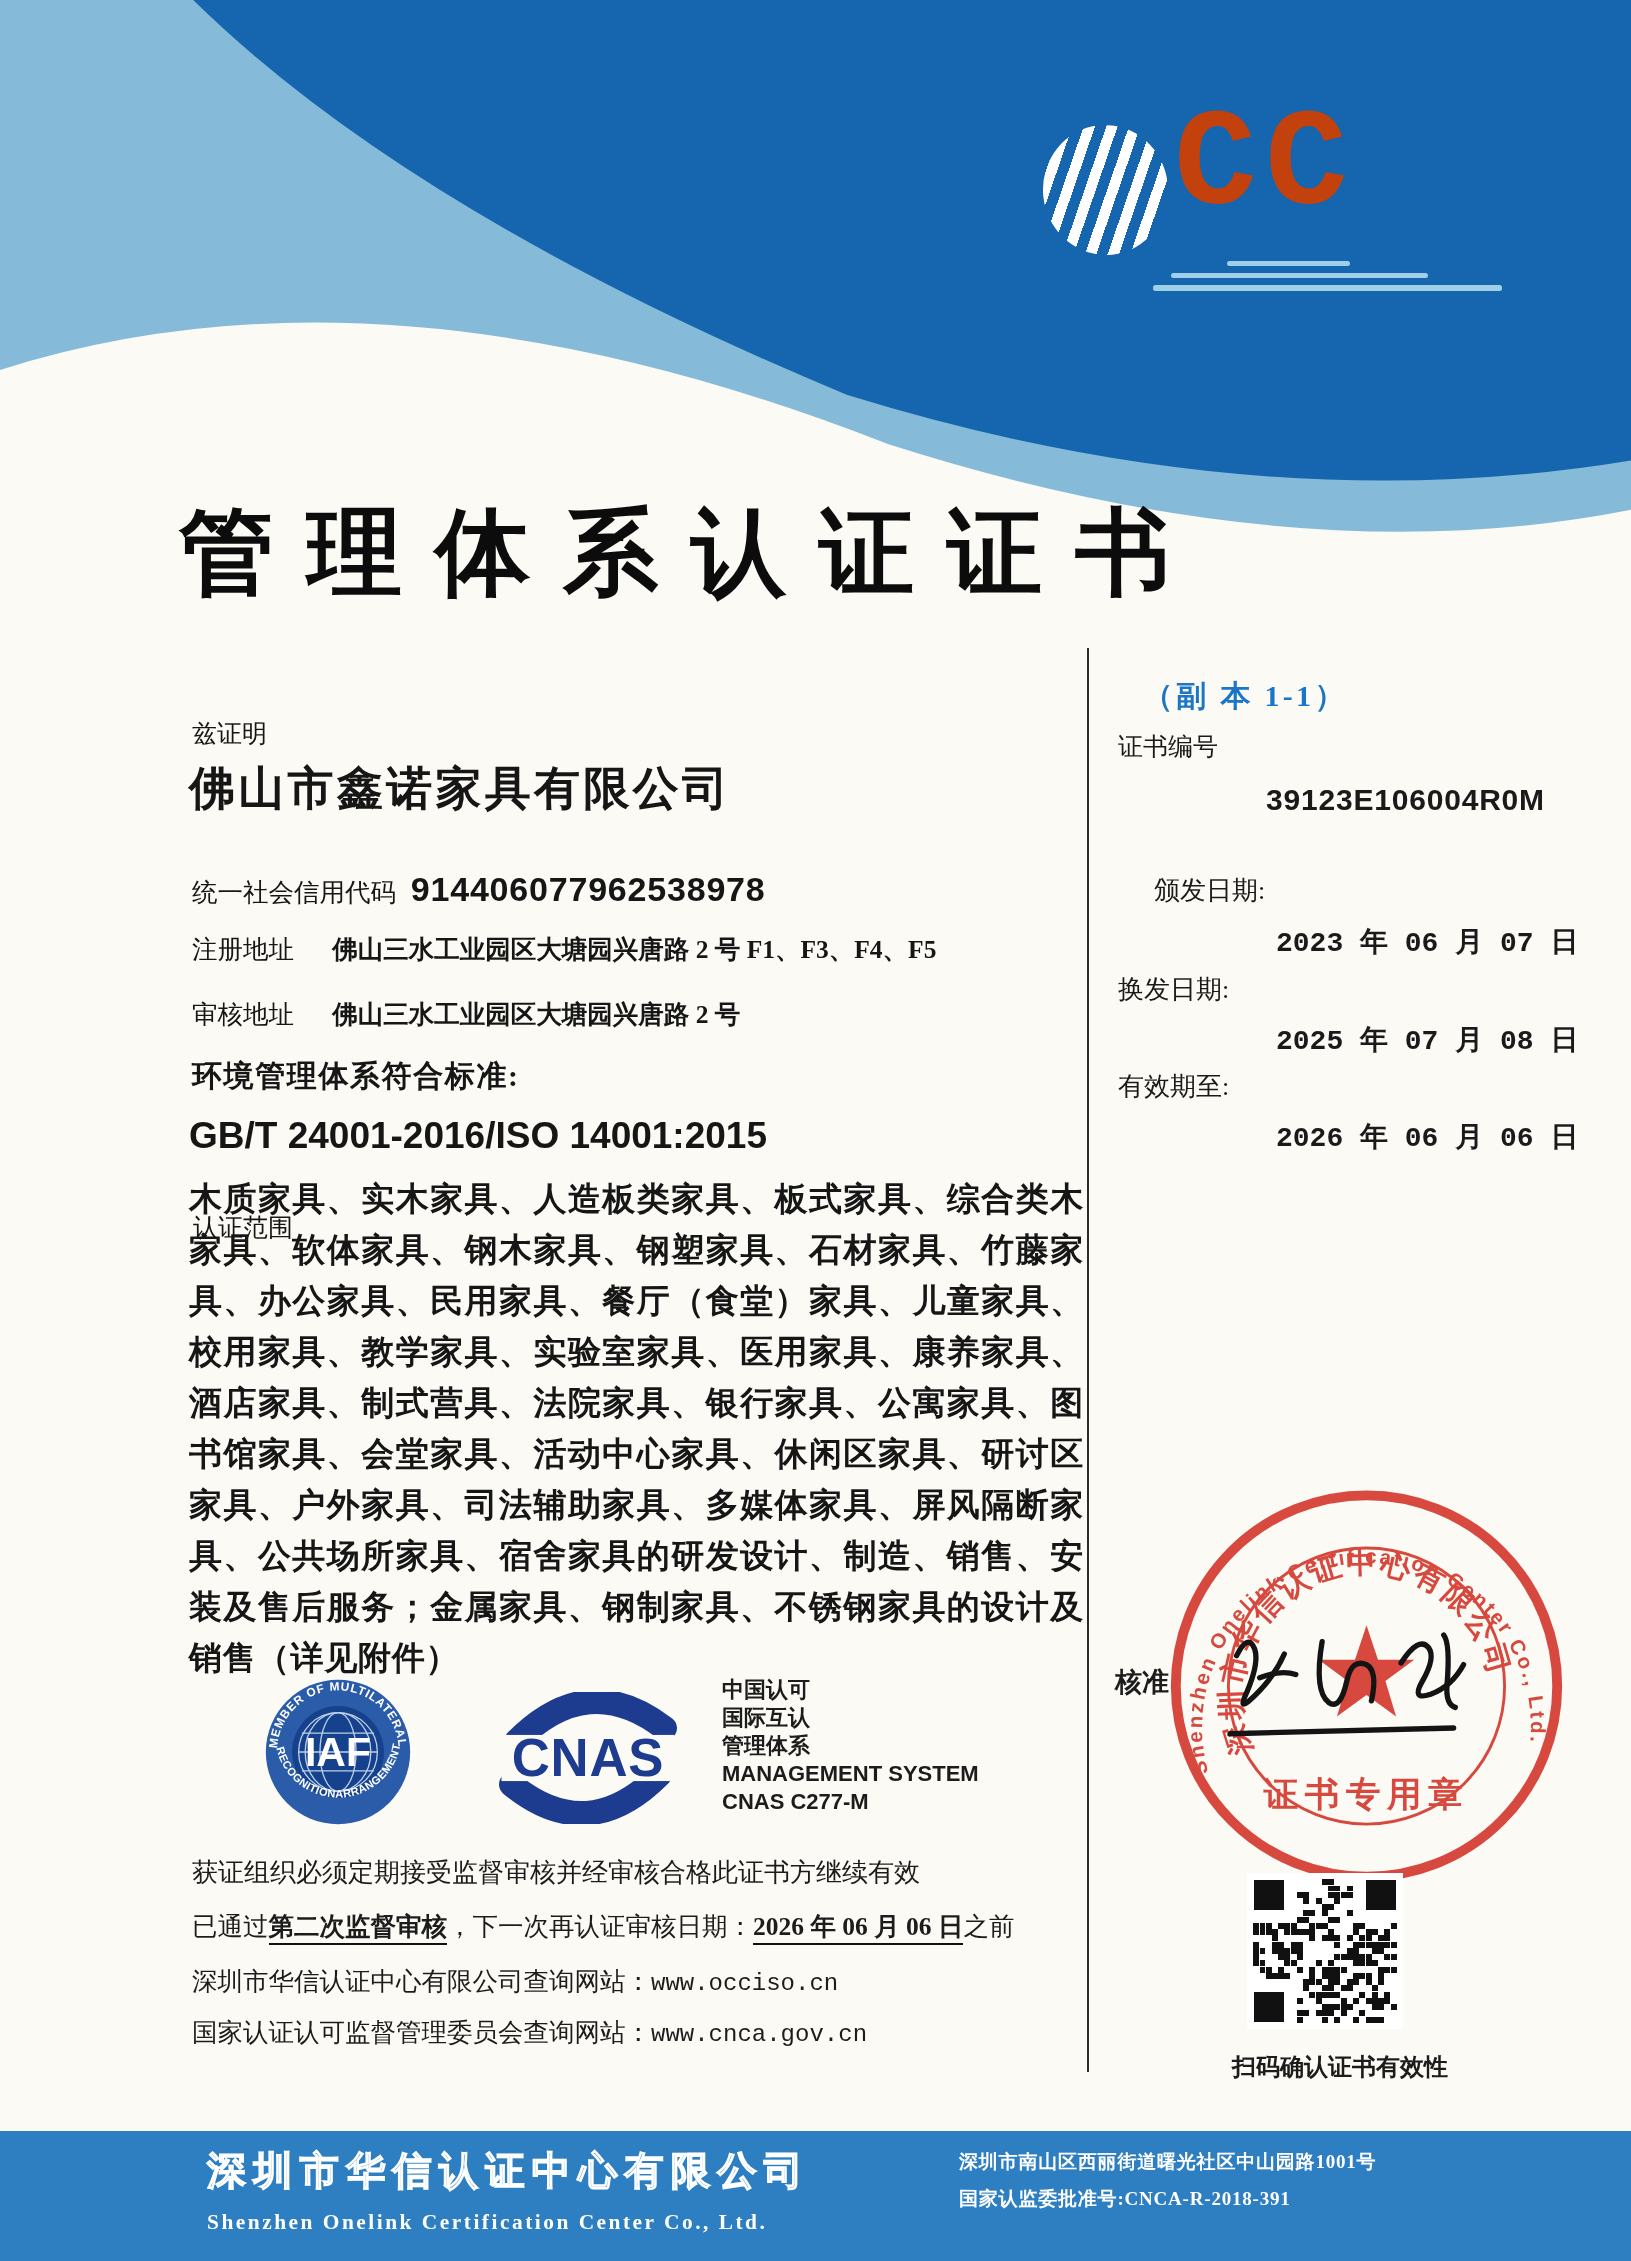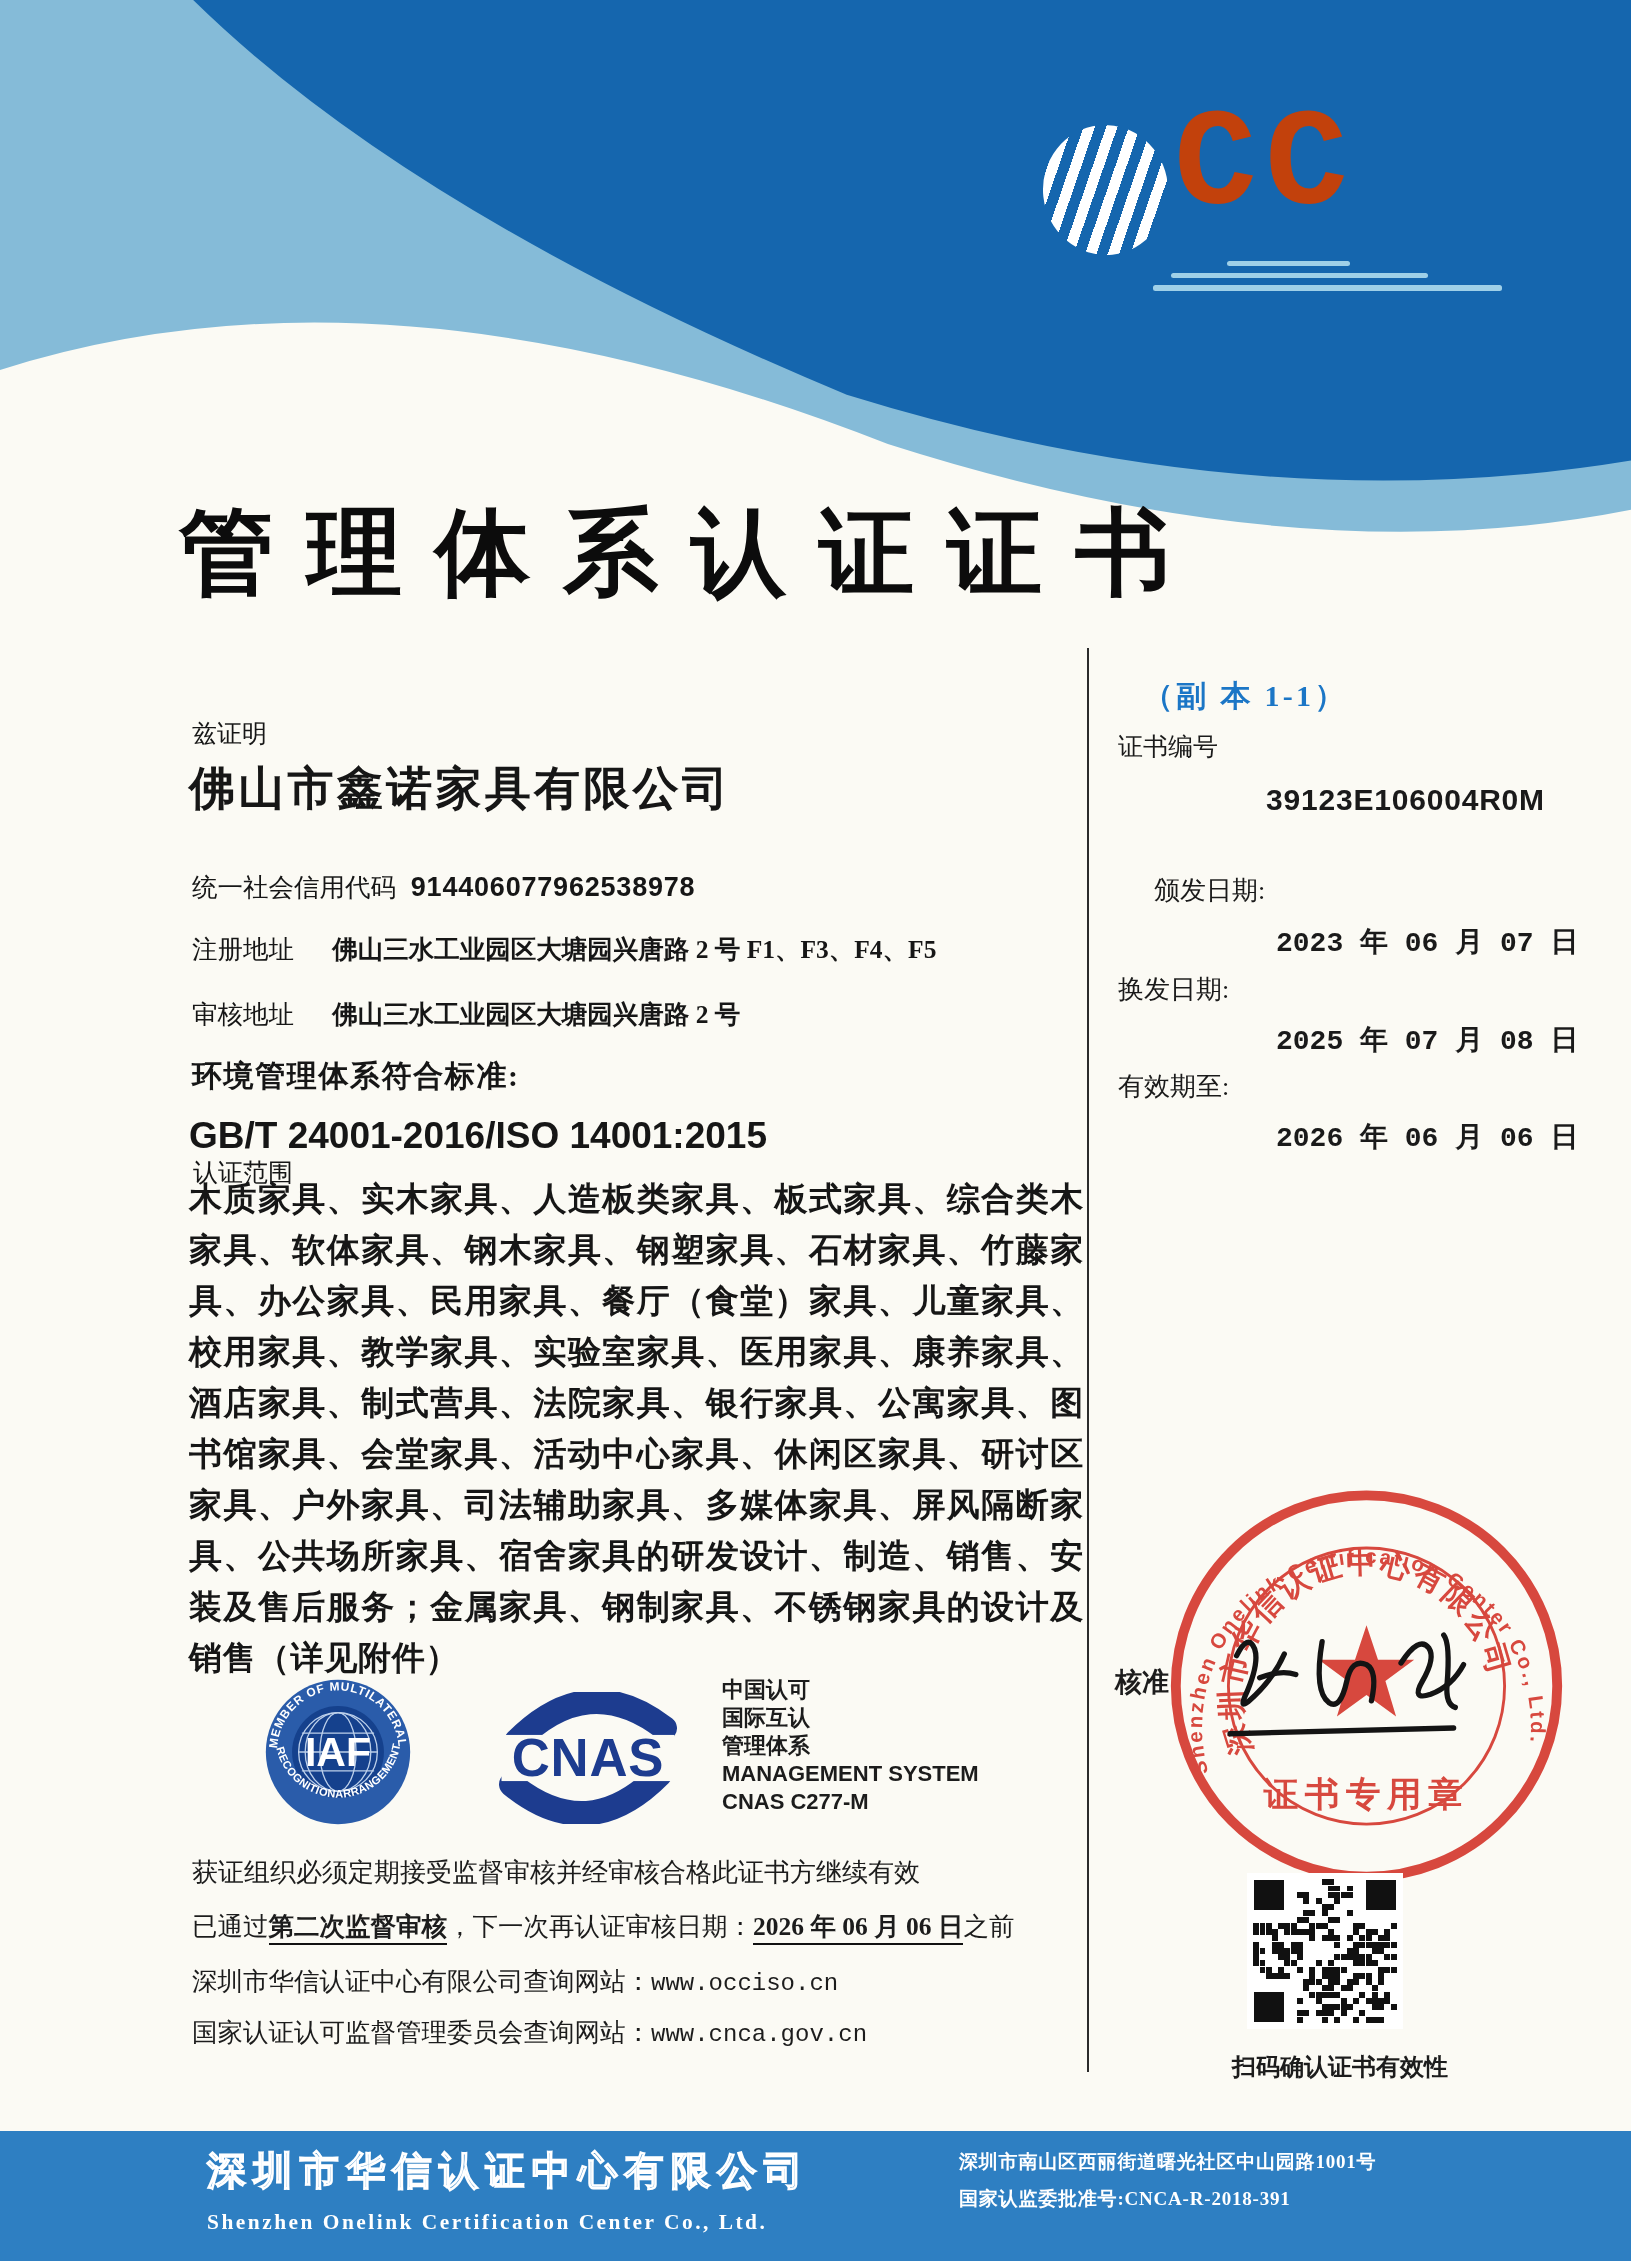--- a/index.html
+++ b/index.html
@@ -25,21 +25,21 @@
 
   
   .cert-title{position:absolute;left:179px;top:500px;width:1151px;font-size:95px;line-height:107px;
     font-weight:bold;letter-spacing:33px;color:#0c0c0c;white-space:nowrap;}
 
   
   .lbl{font-size:25px;}
   .left-col{color:#161616;}
   .company{font-size:46px;font-weight:bold;letter-spacing:3.3px;}
   .code-label{font-size:25.5px;}
-  .code-val{font-family:var(--sans);font-weight:bold;font-size:27px;letter-spacing:0.8px;}
+  .code-val{font-family:var(--sans);font-weight:bold;font-size:34px;letter-spacing:0.8px;}
   .addr-label{font-size:25.5px;}
   .addr-val{font-size:25.5px;font-weight:bold;text-align:right;}
   .std-head{font-size:30px;font-weight:bold;letter-spacing:1.6px;}
   .std-val{font-family:var(--sans);font-weight:bold;font-size:37px;letter-spacing:0px;}
   .scope{width:895px;font-size:33px;font-weight:600;line-height:51px;text-align:justify;letter-spacing:0.8px;}
   .note{font-size:25.5px;}
   .url{font-family:var(--mono);font-size:24px;}
   .u{border-bottom:2.5px solid #111;padding-bottom:1.6px;}
   .b{font-weight:bold;}
 
@@ -103,21 +103,21 @@
     <span class="addr-val" style="margin-left:35px;">佛山三水工业园区大塘园兴唐路 2 号 F1、F3、F4、F5</span>
   </div>
   <div class="abs left-col" style="left:192px;top:997px;">
     <span class="addr-label">审核地址</span>
     <span class="addr-val" style="margin-left:35px;">佛山三水工业园区大塘园兴唐路 2 号</span>
   </div>
 
   <div class="abs left-col std-head" style="left:192px;top:1056px;">环境管理体系符合标准:</div>
   <div class="abs left-col std-val" style="left:189px;top:1115px;">GB/T 24001-2016/ISO 14001:2015</div>
 
-  <div class="abs left-col lbl" style="left:193px;top:1128px;margin-top:28px;">认证范围</div>
+  <div class="abs left-col lbl" style="left:193px;top:1128px;margin-top:83px;">认证范围</div>
   <div class="abs left-col scope" style="left:189px;top:1228px;margin-top:-54px;">木质家具、实木家具、人造板类家具、板式家具、综合类木家具、软体家具、钢木家具、钢塑家具、石材家具、竹藤家具、办公家具、民用家具、餐厅（食堂）家具、儿童家具、校用家具、教学家具、实验室家具、医用家具、康养家具、酒店家具、制式营具、法院家具、银行家具、公寓家具、图书馆家具、会堂家具、活动中心家具、休闲区家具、研讨区家具、户外家具、司法辅助家具、多媒体家具、屏风隔断家具、公共场所家具、宿舍家具的研发设计、制造、销售、安装及售后服务；金属家具、钢制家具、不锈钢家具的设计及销售（详见附件）</div>
 
   <svg class="abs" style="left:265px;top:1679px;" width="146" height="146" viewBox="0 0 178 178">
     <circle cx="89" cy="89" r="88" fill="#2a5caa"></circle>
     <circle cx="89" cy="89" r="56" fill="#15418d"></circle>
     <g stroke="#cfe0f5" stroke-width="1.6" fill="none" opacity="0.9">
       <circle cx="89" cy="89" r="48"></circle>
       <ellipse cx="89" cy="89" rx="22" ry="48"></ellipse>
       <ellipse cx="89" cy="89" rx="40" ry="48"></ellipse>
       <line x1="41" y1="89" x2="137" y2="89"></line>

